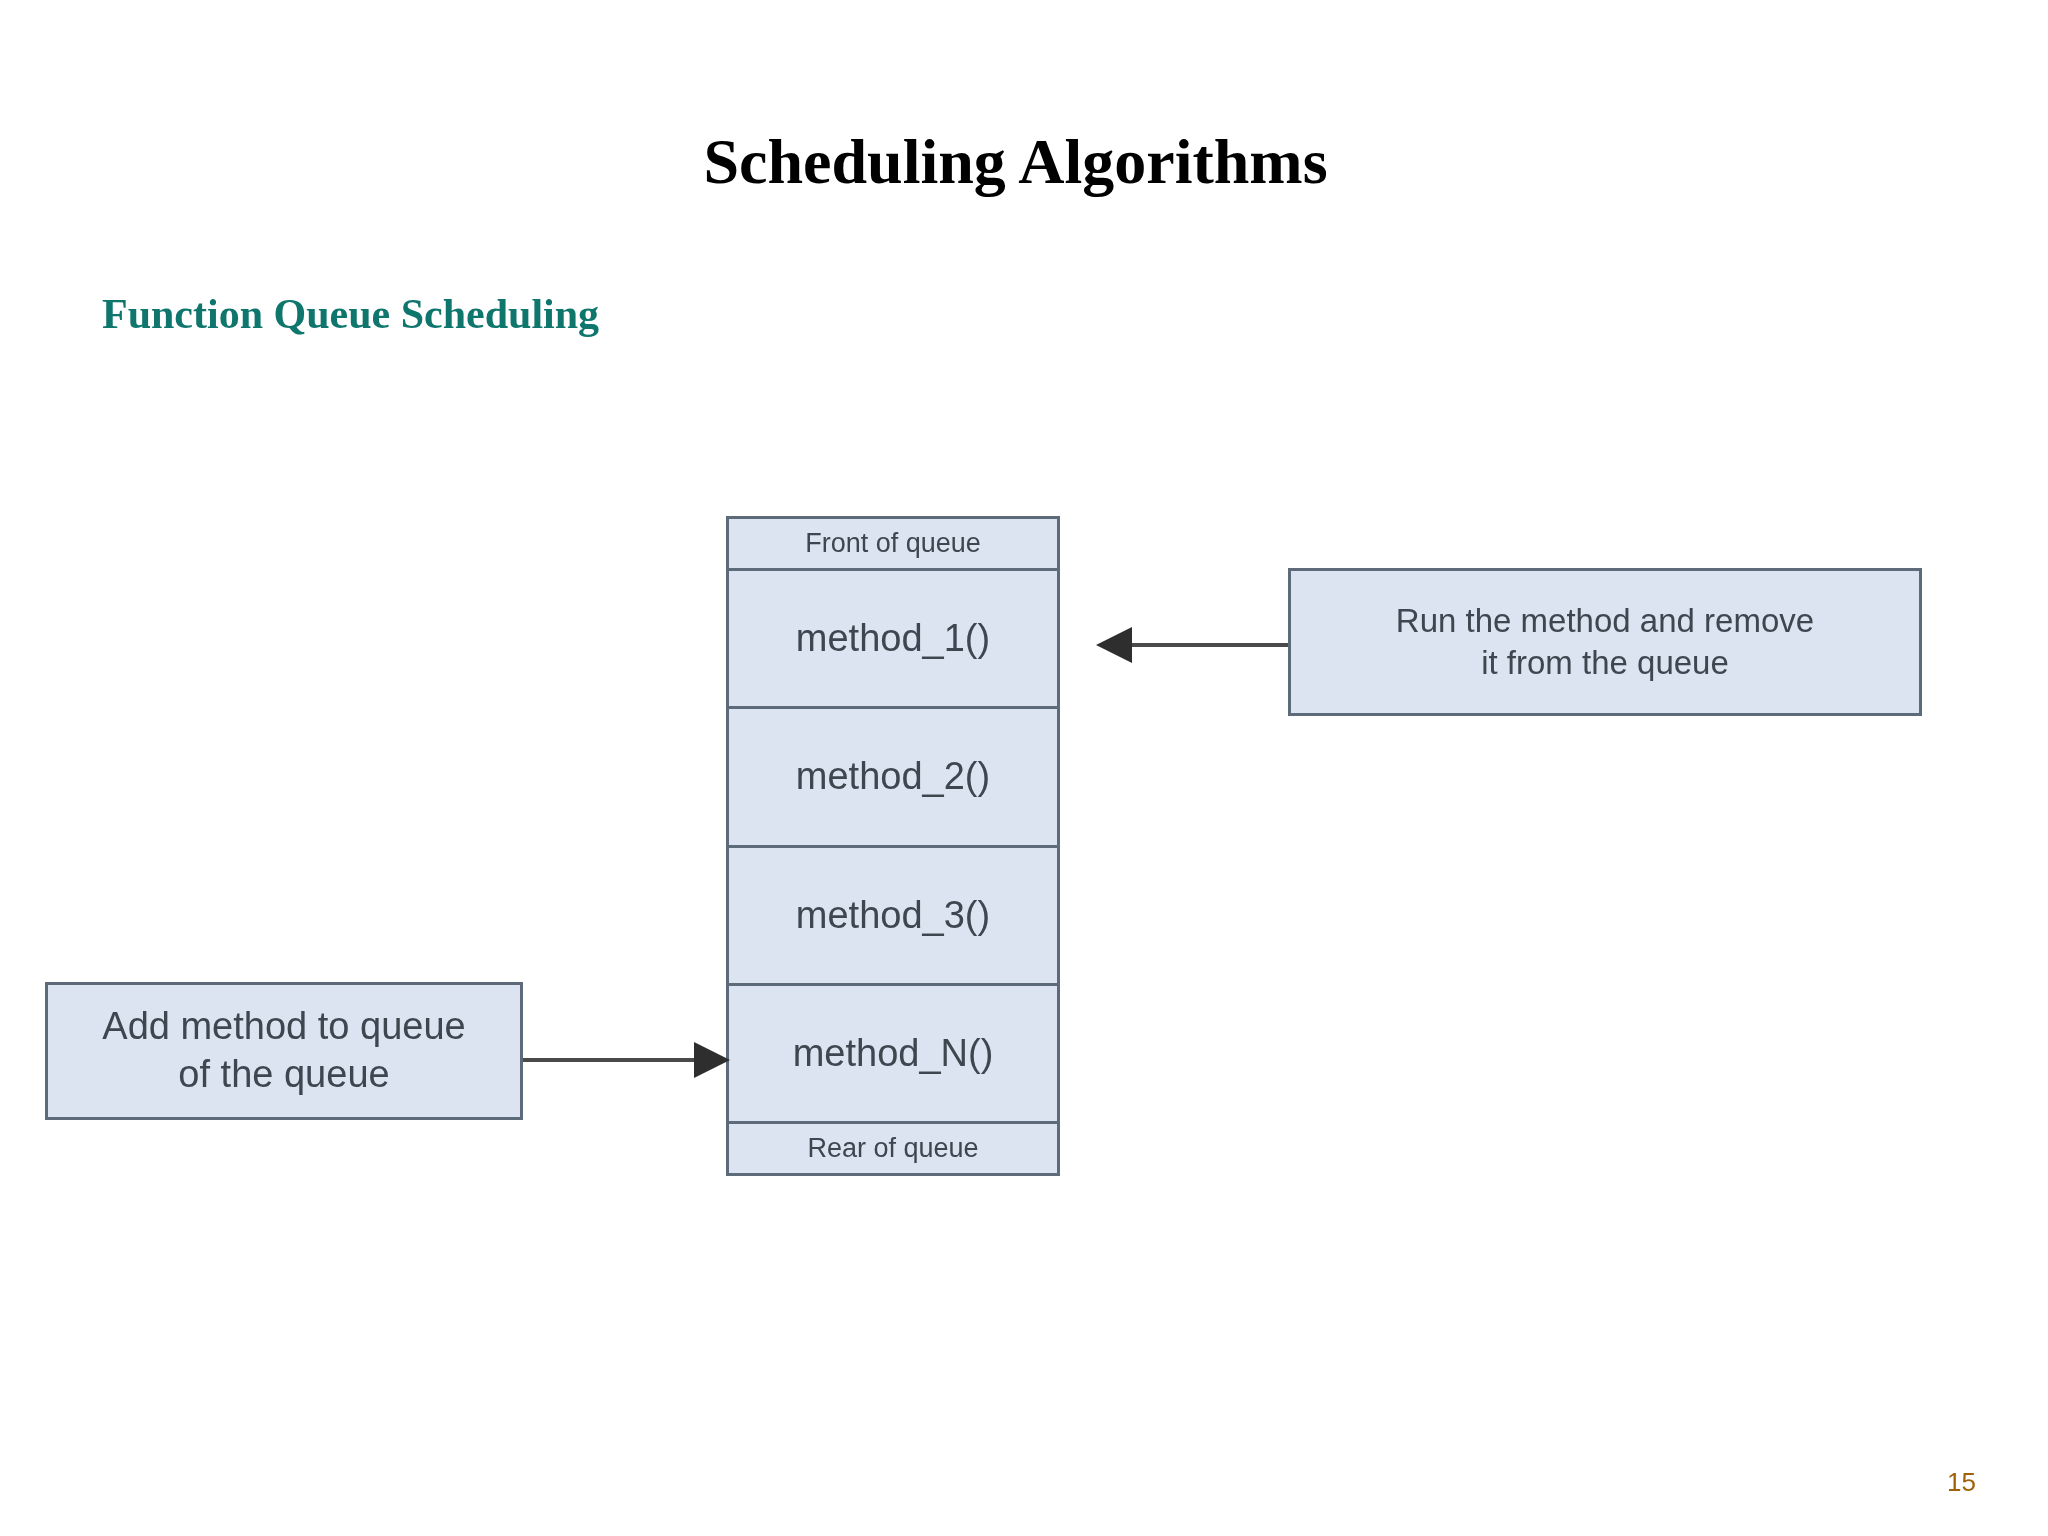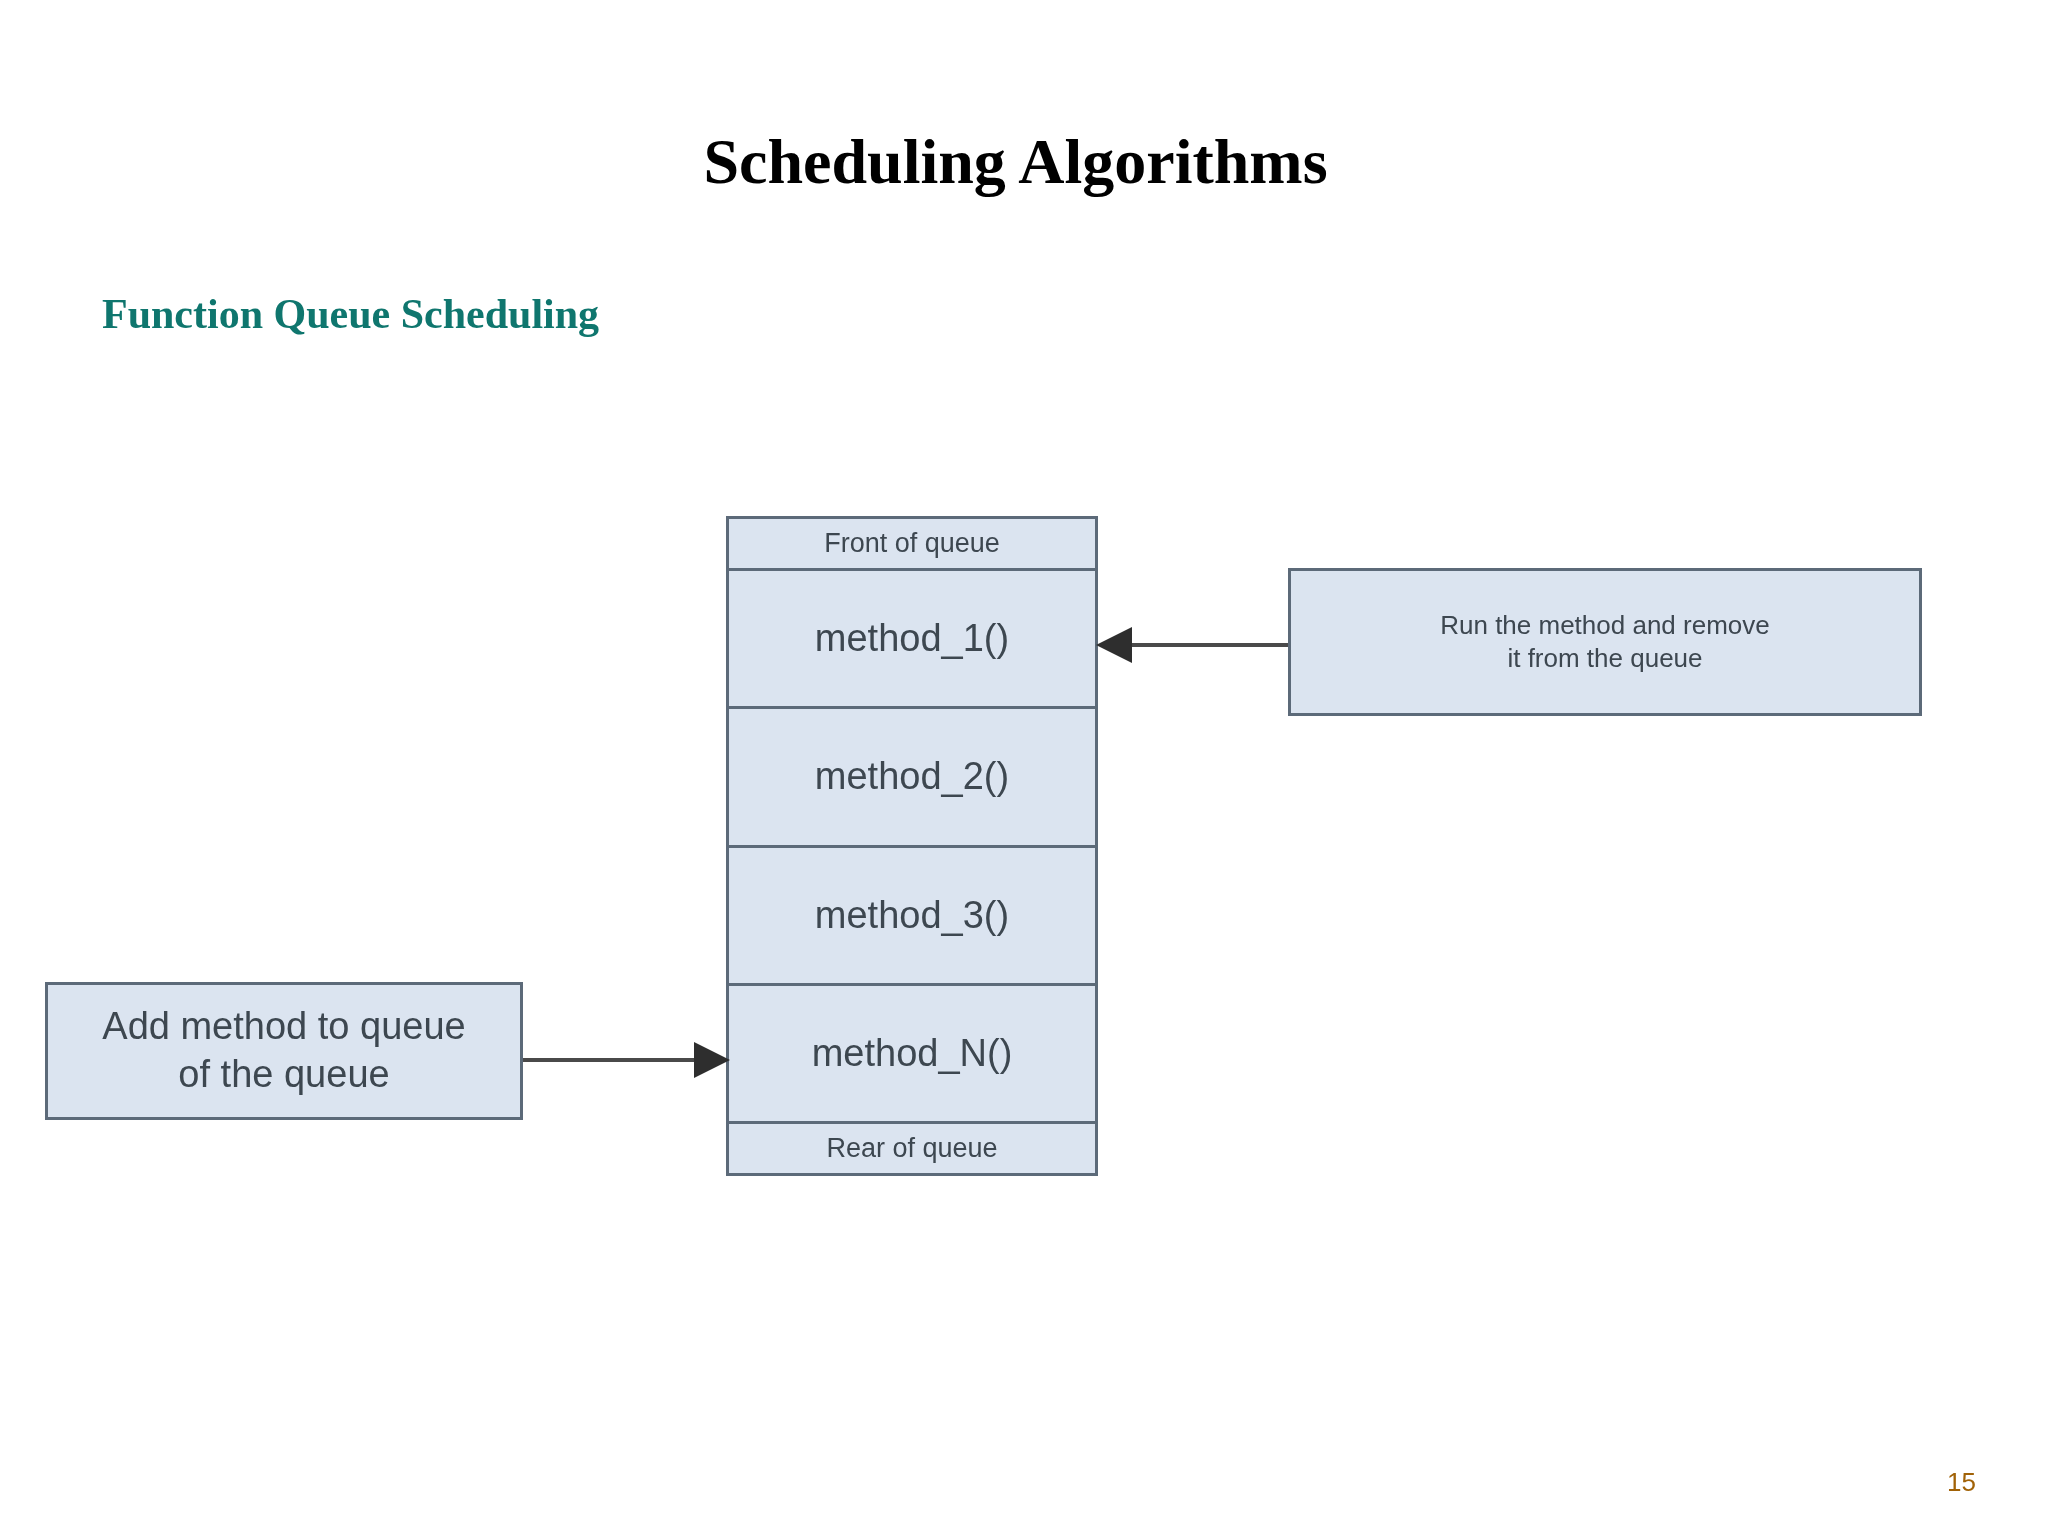--- a/index.html
+++ b/index.html
@@ -62,21 +62,21 @@
     color: #3d4750;
     font-family: "Liberation Sans", sans-serif;
     font-weight: 400;
   }
 
   
   #queue-container {
     position: absolute;
     left: 726px;
     top: 516px;
-    width: 372px;
+    width: 334px;
     height: 660px;
     background: #a21caf;
     border: 3px solid #5c6a79;
     box-sizing: border-box;
     display: flex;
     flex-direction: column;
   }
   .queue-cell {
     box-sizing: border-box;
     background: #dbe4f0;
@@ -104,21 +104,21 @@
   .queue-item.last {
     border-bottom: none;
   }
 
   
   #callout-run {
     left: 1288px;
     top: 568px;
     width: 634px;
     height: 148px;
-    font-size: 26px;
+    font-size: 33px;
     line-height: 1.26;
     padding: 0 18px;
   }
   #callout-add {
     left: 45px;
     top: 982px;
     width: 478px;
     height: 138px;
     font-size: 38px;
     line-height: 1.26;

